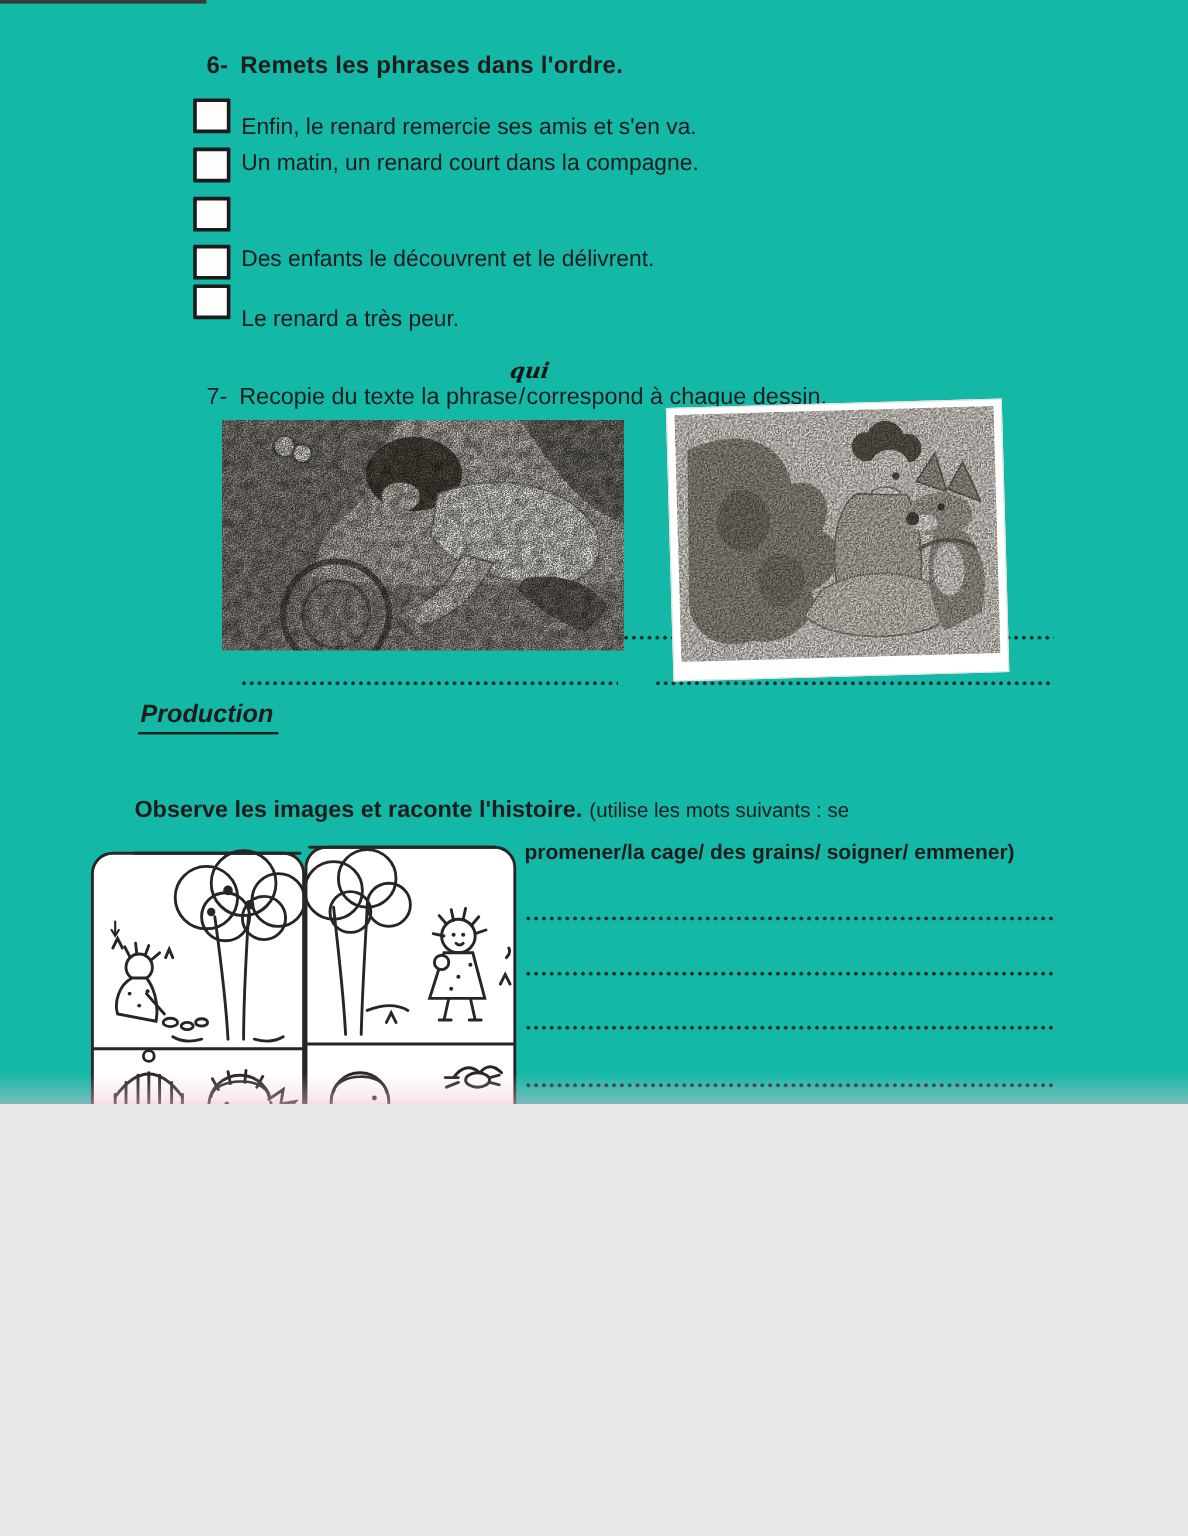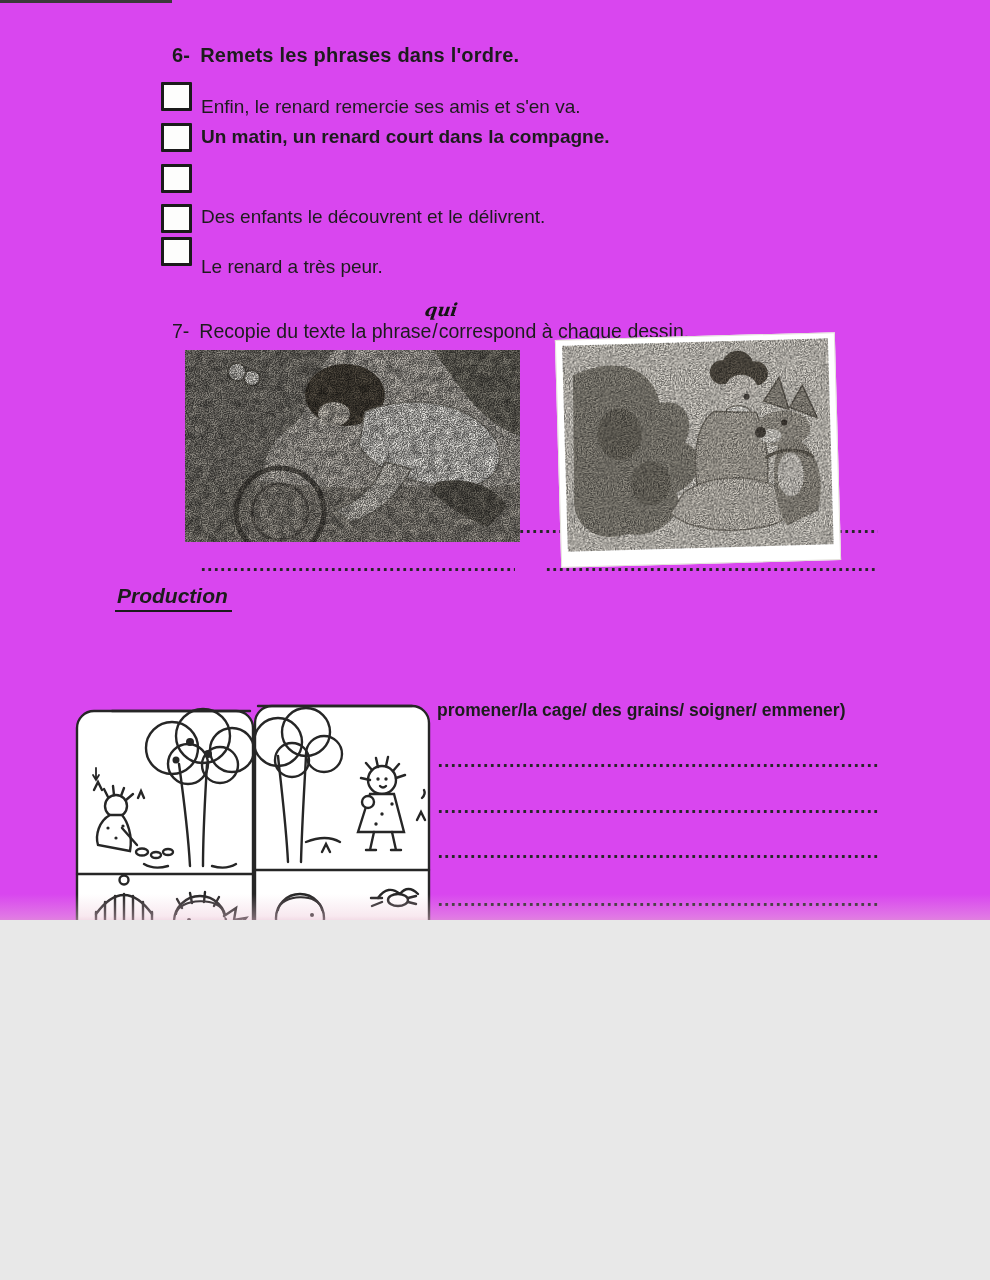--- a/index.html
+++ b/index.html
@@ -1,18 +1,18 @@
 <!DOCTYPE html>
 <html><head>
 <meta charset="utf-8">
 <style>
   html,body{margin:0;padding:0;background:#e8e8e8;}
   .page{
     position:relative; width:990px; height:920px; margin:0 auto;
-    background:#d946ef; overflow:hidden;
+    background:#14b8a6; overflow:hidden;
     font-family:"Liberation Sans", sans-serif; color:#1c1c1c;
   }
   .abs{position:absolute;}
   
   .ex-title{font-weight:bold; font-size:20px; letter-spacing:.2px;}
   .ex-num{margin-right:10px;}
   .cbx{
     position:absolute; left:161px; width:25px; height:23px;
     border:3px solid #1b1b1b; border-radius:1px; background:#fdfdfc;
   }
@@ -63,21 +63,21 @@
   <div class="scan-strip-top"></div>
 
   <div class="abs ex-title" style="left:172px; top:44px;">
     <span class="ex-num">6-</span><span>Remets les phrases dans l'ordre.</span>
   </div>
 
   <div class="cbx" style="top:82px;"></div>
   <div class="sent" style="top:96px;">Enfin, le renard remercie ses amis et s'en va.</div>
 
   <div class="cbx" style="top:123px;"></div>
-  <div class="sent" style="top:126px;font-weight:bold;">Un matin, un renard court dans la compagne.</div>
+  <div class="sent" style="top:126px;">Un matin, un renard court dans la compagne.</div>
 
   <div class="cbx" style="top:164px;"></div>
 
   <div class="cbx" style="top:204px;"></div>
   <div class="sent" style="top:206px;">Des enfants le découvrent et le délivrent.</div>
 
   <div class="cbx" style="top:237px;"></div>
   <div class="sent" style="top:256px;">Le renard a très peur.</div>
 
   <div class="abs line7" style="left:172px; top:320px;">
@@ -147,20 +147,23 @@
       <path d="M200,118 C215,108 235,108 248,118" fill="none" stroke="#6e695f" stroke-width="3"></path>
       <rect width="266" height="206" filter="url(#spkB)" opacity=".5"></rect>
     </svg>
   </div>
 
   <div class="dots" style="left:200px; top:566px; width:315px;"></div>
   <div class="dots" style="left:545px; top:566px; width:333px;"></div>
 
   <div class="abs prod-head" style="left:115px; top:584px;">Production</div>
 
+  <div class="abs" style="left:112px; top:664px; white-space:nowrap;">
+    <span class="observe-bold">Observe les images et raconte l'histoire.</span><span class="observe-hint">(utilise les mots suivants : se</span>
+  </div>
   <div class="abs hint2" style="left:437px; top:700px;">promener/la cage/ des grains/ soigner/ emmener)</div>
 
   <div class="abs" style="left:72px; top:702px;" aria-label="girl finds a bird under a tree">
     <svg width="362" height="338" viewBox="0 0 362 338" xmlns="http://www.w3.org/2000/svg" fill="none" stroke="#262626" stroke-width="2.4" stroke-linecap="round">
 
       <rect x="5" y="9" width="176" height="318" rx="17" fill="#ffffff"></rect>
       <rect x="183" y="4" width="174" height="320" rx="17" fill="#ffffff"></rect>
       <line x1="5" y1="172" x2="181" y2="172"></line>
       <line x1="183" y1="168" x2="357" y2="168"></line>
       <line x1="40" y1="9" x2="178" y2="9"></line>

